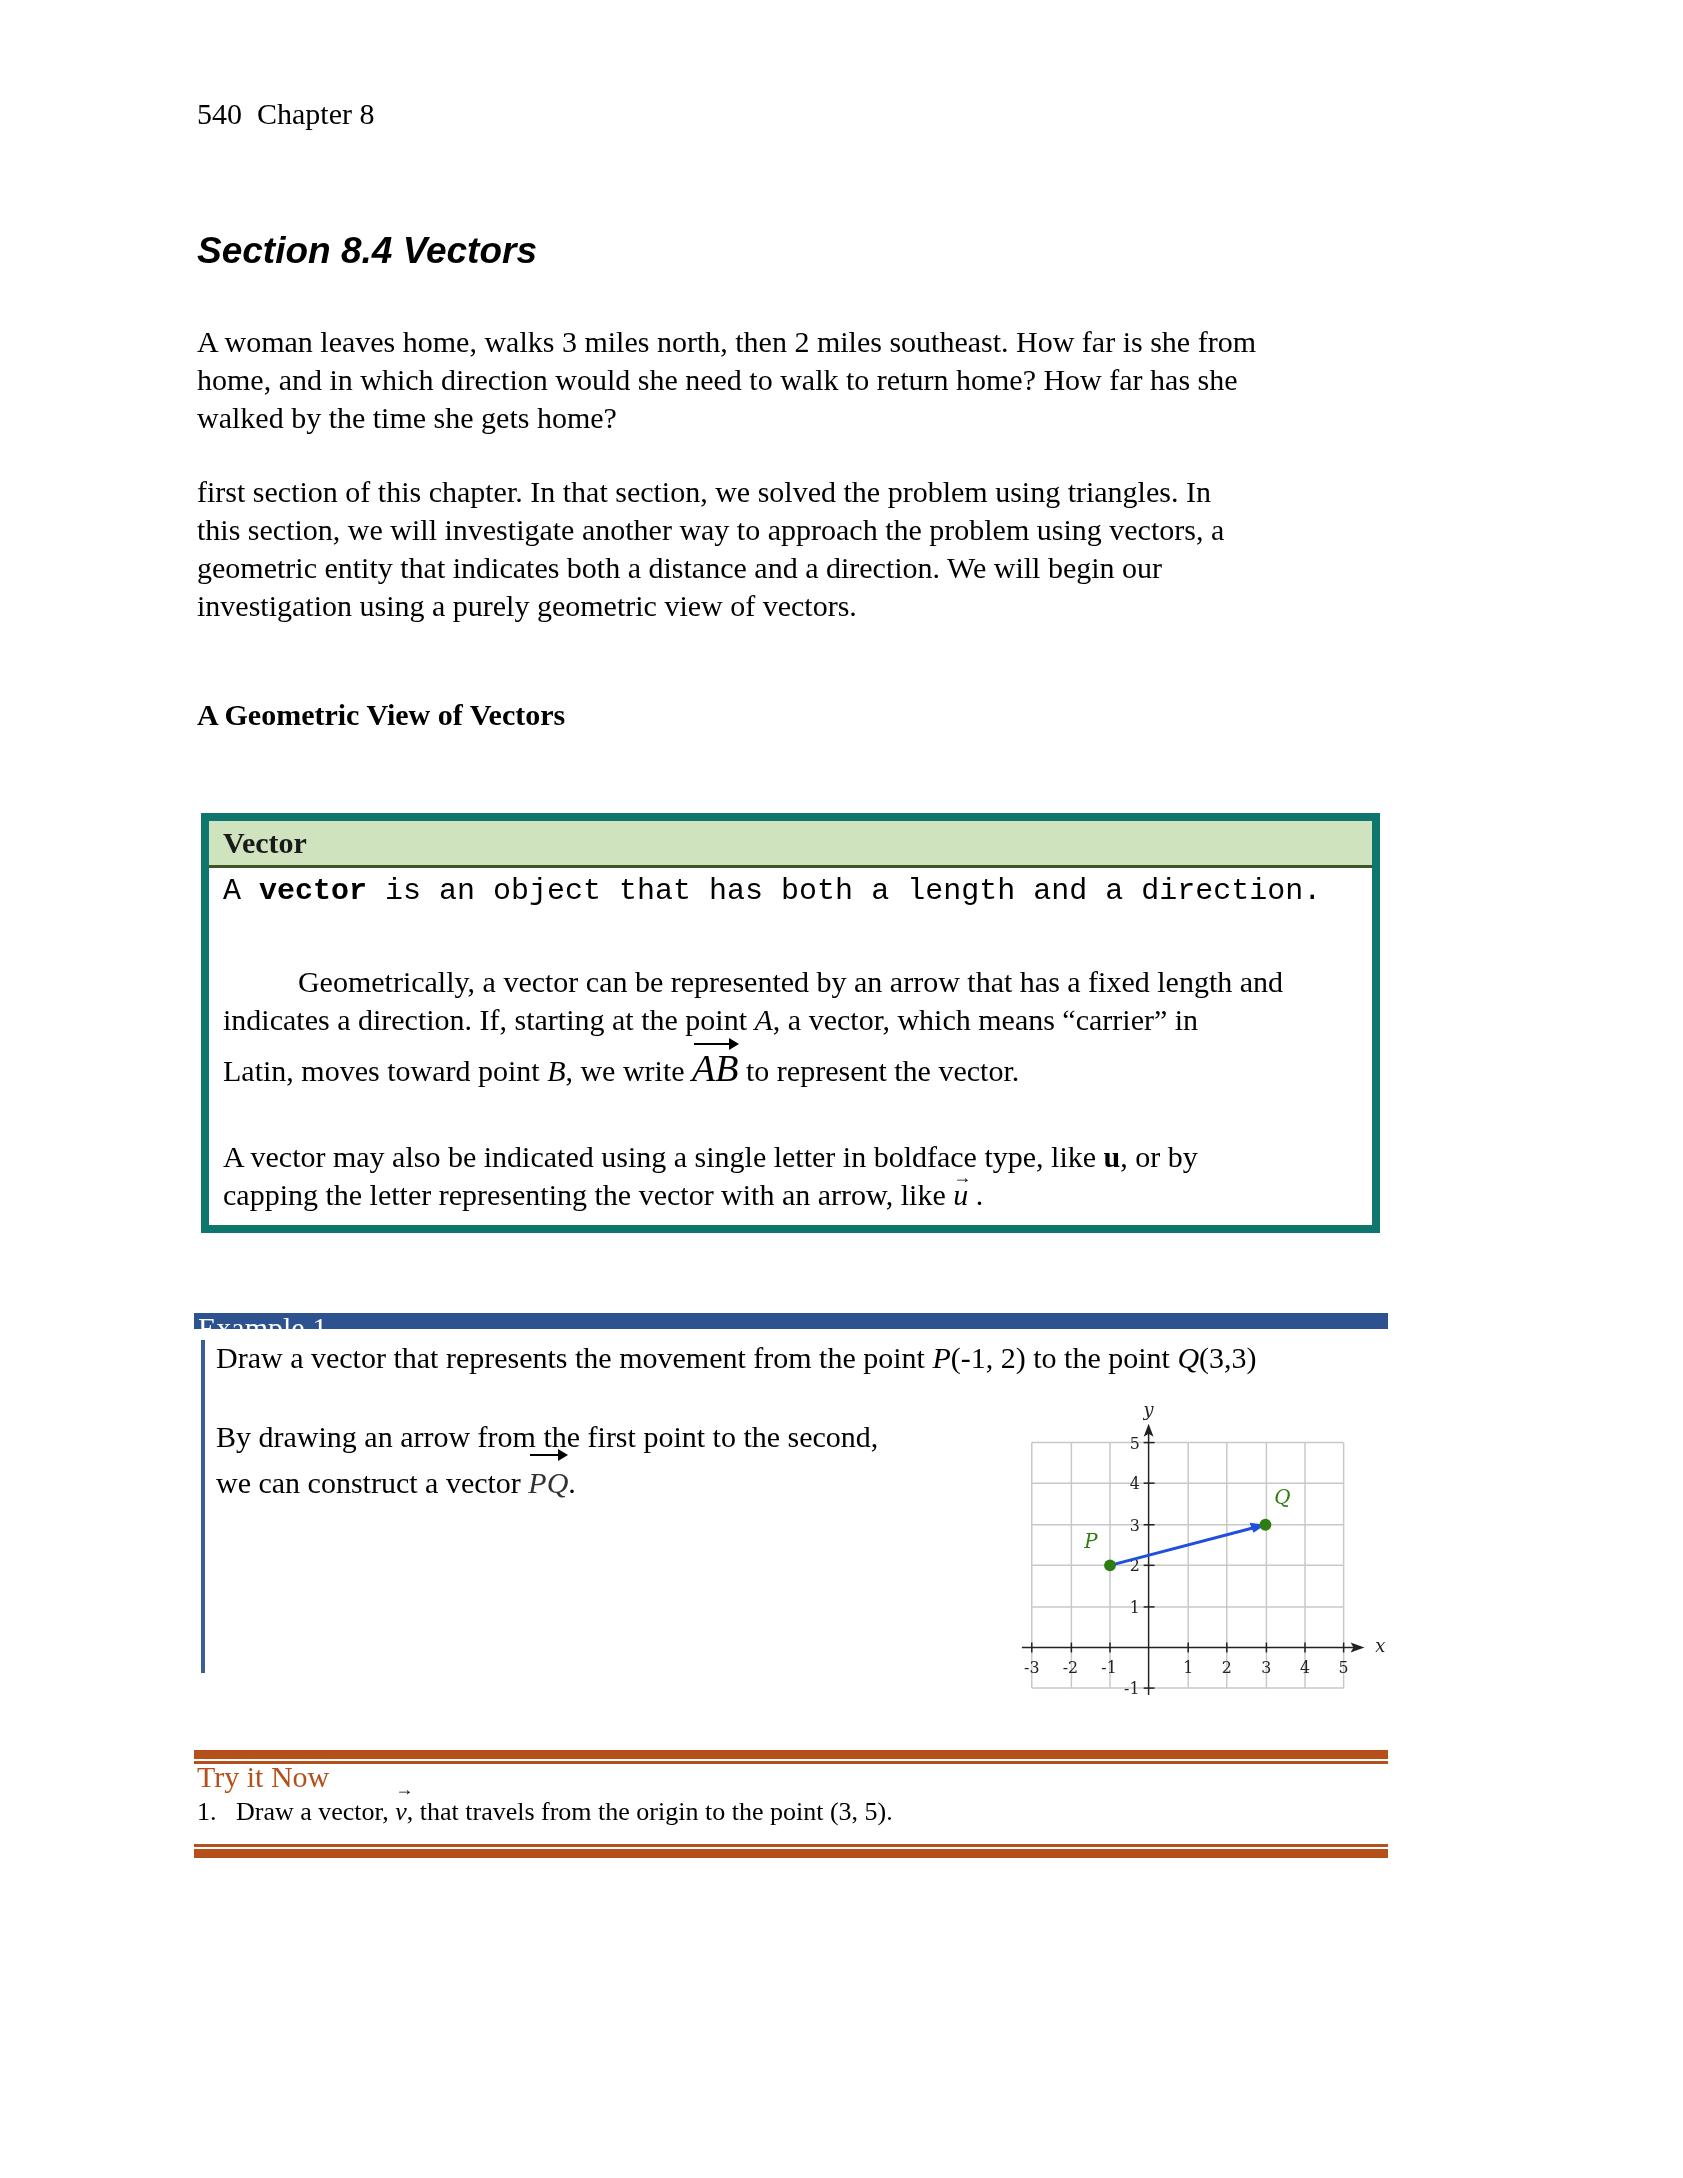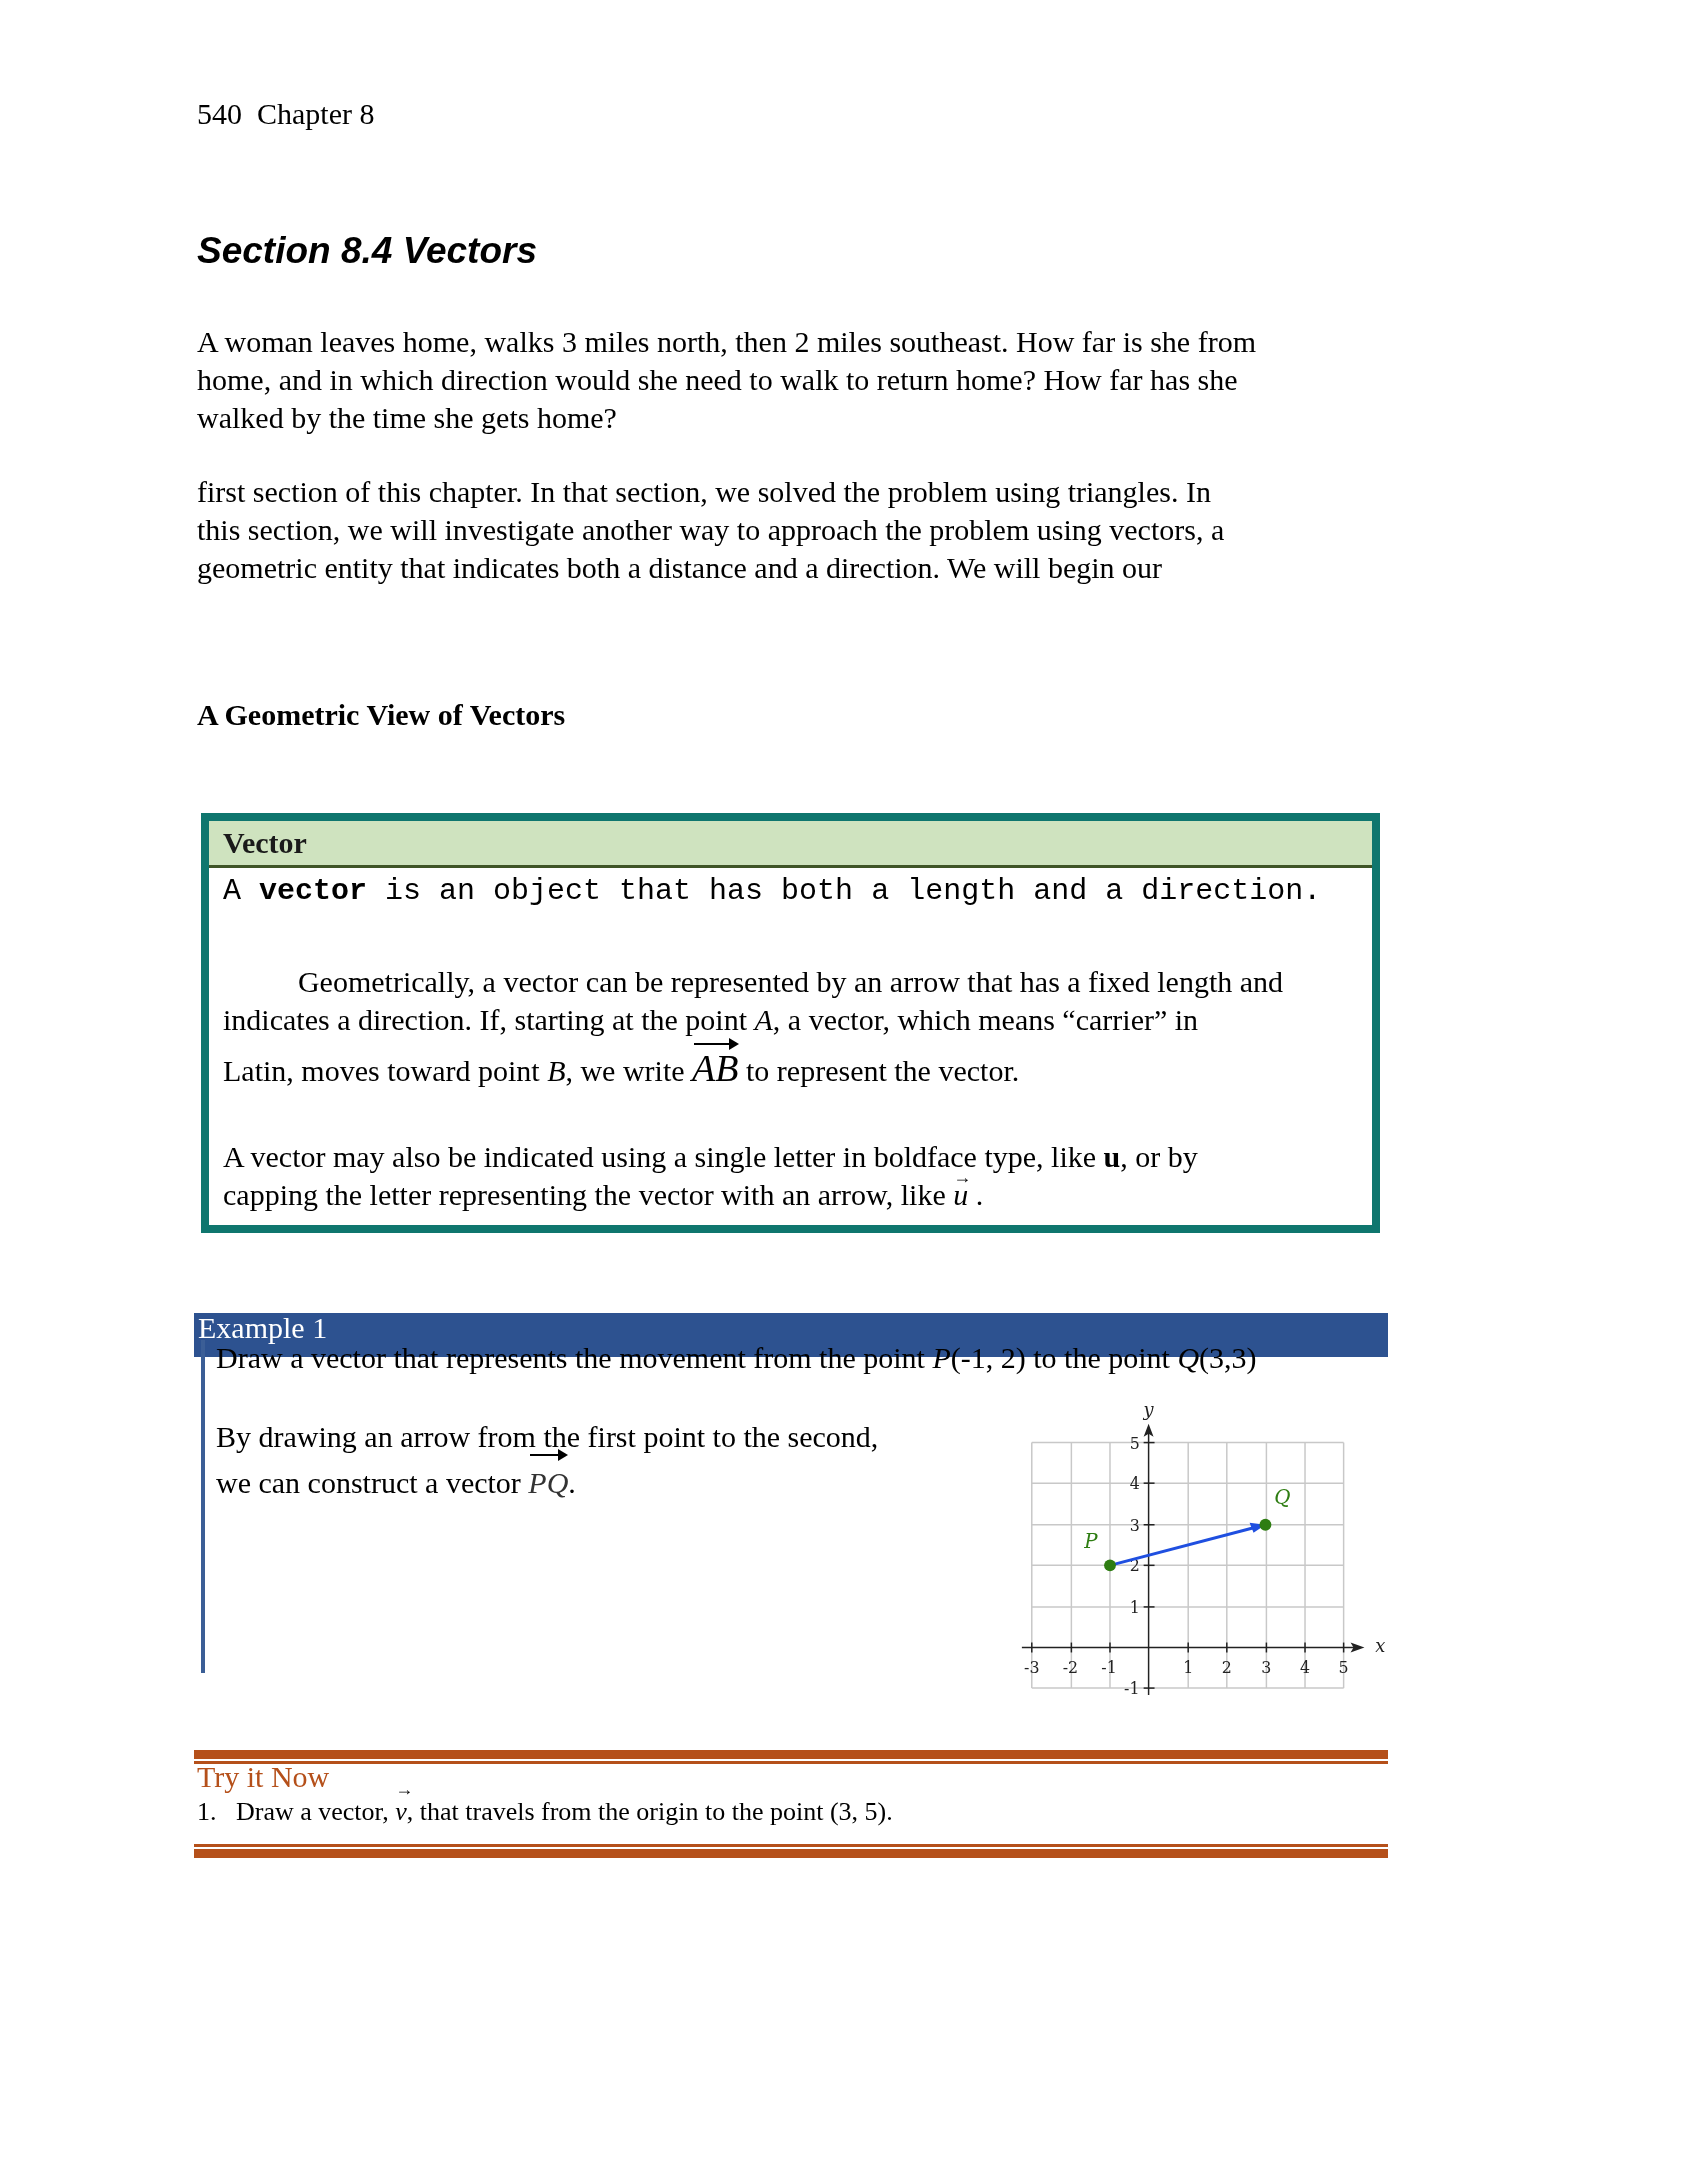--- a/index.html
+++ b/index.html
@@ -19,21 +19,21 @@
   .defbox .body { padding: 0 14px; font-size: 30px; line-height: 38px; }
   .defbox p { margin: 0; }
 
   .vecarrow { position: relative; display: inline-block; }
   .vecarrow::before { content: ""; position: absolute; left: 2px; right: 2px; top: -6px; height: 2px; background: #000; }
   .vecarrow::after { content: ""; position: absolute; right: 0; top: -11px;
                      border-left: 10px solid #000; border-top: 6px solid transparent; border-bottom: 6px solid transparent; }
   .smallarrow { position: relative; display: inline-block; font-style: italic; }
   .smallarrow::before { content: "\2192"; position: absolute; left: 0; top: -18px; font-size: 18px; font-style: normal; }
 
-  .ex-hdr { left: 194px; top: 1313px; width: 1194px; height: 44px; background: #2d5290;
+  .ex-hdr { left: 194px; top: 1313px; width: 1194px; height: 16px; background: #2d5290;
             color: #ffffff; font-size: 30px; line-height: 30px; padding-left: 4px; box-sizing: border-box; }
   .ex-border { left: 201px; top: 1340px; width: 4px; height: 333px; background: #3b5e96; }
   .ex-text { font-size: 30px; line-height: 38px; }
 
   .try-thick { left: 194px; height: 9px; width: 1194px; background: #b5501a; }
   .try-thin { left: 194px; height: 3px; width: 1194px; background: #b5501a; }
   .try-title { left: 197px; top: 1760px; font-size: 30px; color: #b5501a; }
   .try-item { left: 197px; top: 1797px; font-size: 26px; white-space: pre; }
   i.m { font-style: italic; }
 </style>
@@ -47,20 +47,21 @@
 <div class="abs para" style="top:323px;">
   <div>A woman leaves home, walks 3 miles north, then 2 miles southeast.  How far is she from</div>
   <div>home, and in which direction would she need to walk to return home?  How far has she</div>
   <div>walked by the time she gets home?</div>
 </div>
 
 <div class="abs para" style="top:473px;">
   <div>first section of this chapter.  In that section, we solved the problem using triangles.  In</div>
   <div>this section, we will investigate another way to approach the problem using vectors, a</div>
   <div>geometric entity that indicates both a distance and a direction.  We will begin our</div>
+  <div>investigation using a purely geometric view of vectors.</div>
 </div>
 
 <div class="abs subhead">A Geometric View of Vectors</div>
 
 <div class="abs defbox">
   <div class="hdr">Vector</div>
   <div class="body">
     <p style="margin-top:4px;font-family:Liberation Mono, monospace;"><span>A </span><b>vector</b><span> is an object that has both a length and a direction.</span></p>
     <p style="margin-top:53px;text-align:center;">Geometrically, a vector can be represented by an arrow that has a fixed length and</p>
     <p><span>indicates a direction.  If, starting at the point </span><i class="m">A</i><span>, a vector, which means “carrier” in</span></p>

